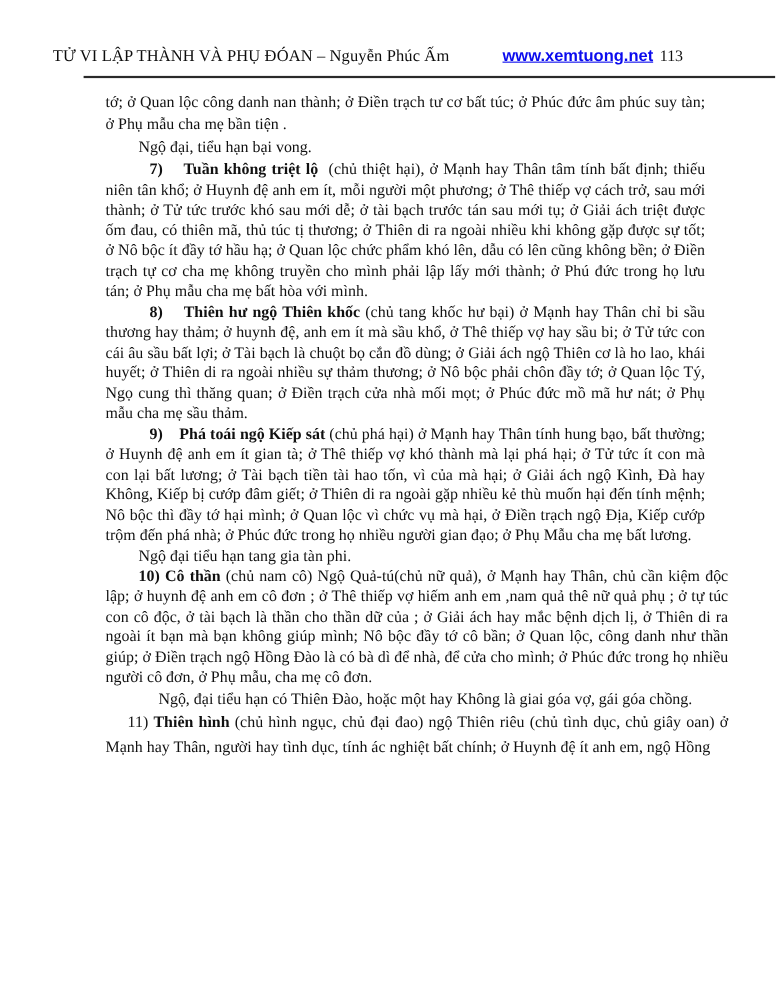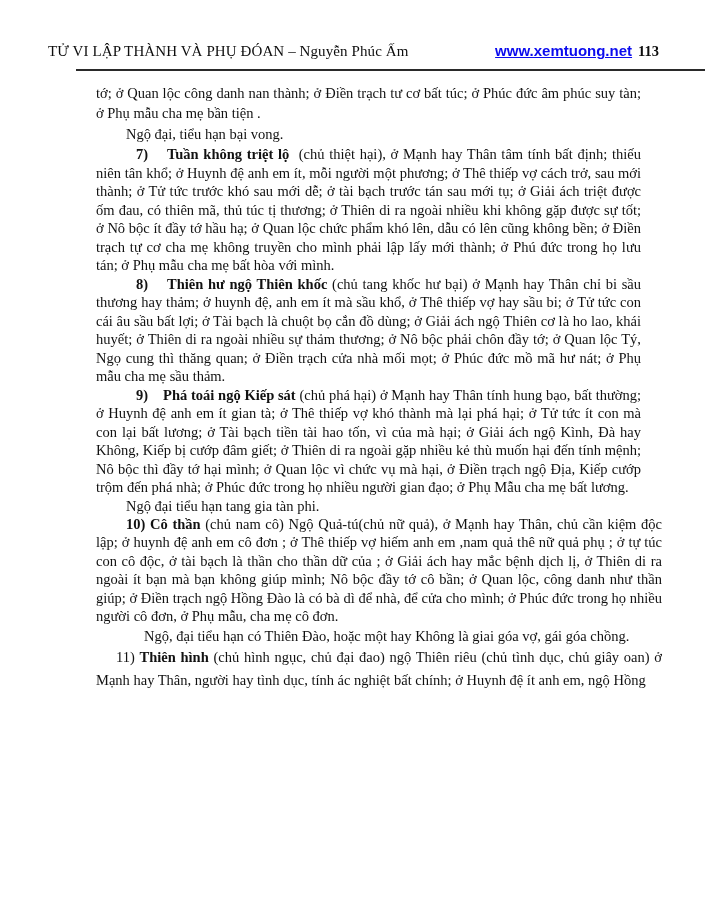--- a/index.html
+++ b/index.html
@@ -7,40 +7,39 @@
     position:relative;
     width:705px;height:913px;
     background:#ffffff;
     overflow:hidden;
     color:#0d0d0d;
     font-family:"Liberation Serif", serif;
   }
   .header{
     display:flex;
     align-items:baseline;
-    padding:42px 46px 0 48px;
+    padding:42px 84px 0 48px;
     font-size:15px;
     white-space:nowrap;
   }
   .header .title{
     font-family:"Liberation Serif", serif;
     letter-spacing:0.1px;
   }
   .header .spacer{flex:1;}
   .header .link{
     font-family:"Liberation Sans", sans-serif;
     font-weight:bold;
     text-decoration:underline;
     font-size:15px;
     cursor:pointer;
   }
   .header .pagenum{
     margin-left:6px;
     font-size:14.5px;
-    font-weight:bold;
   }
   .rule{
     margin:9px 0 0 76px;
     border-top:2px solid #2a2a2a;
   }
   .doc{
     width:545px;
     margin:12px 0 0 96px;
     font-size:14.5px;
     text-align:justify;

